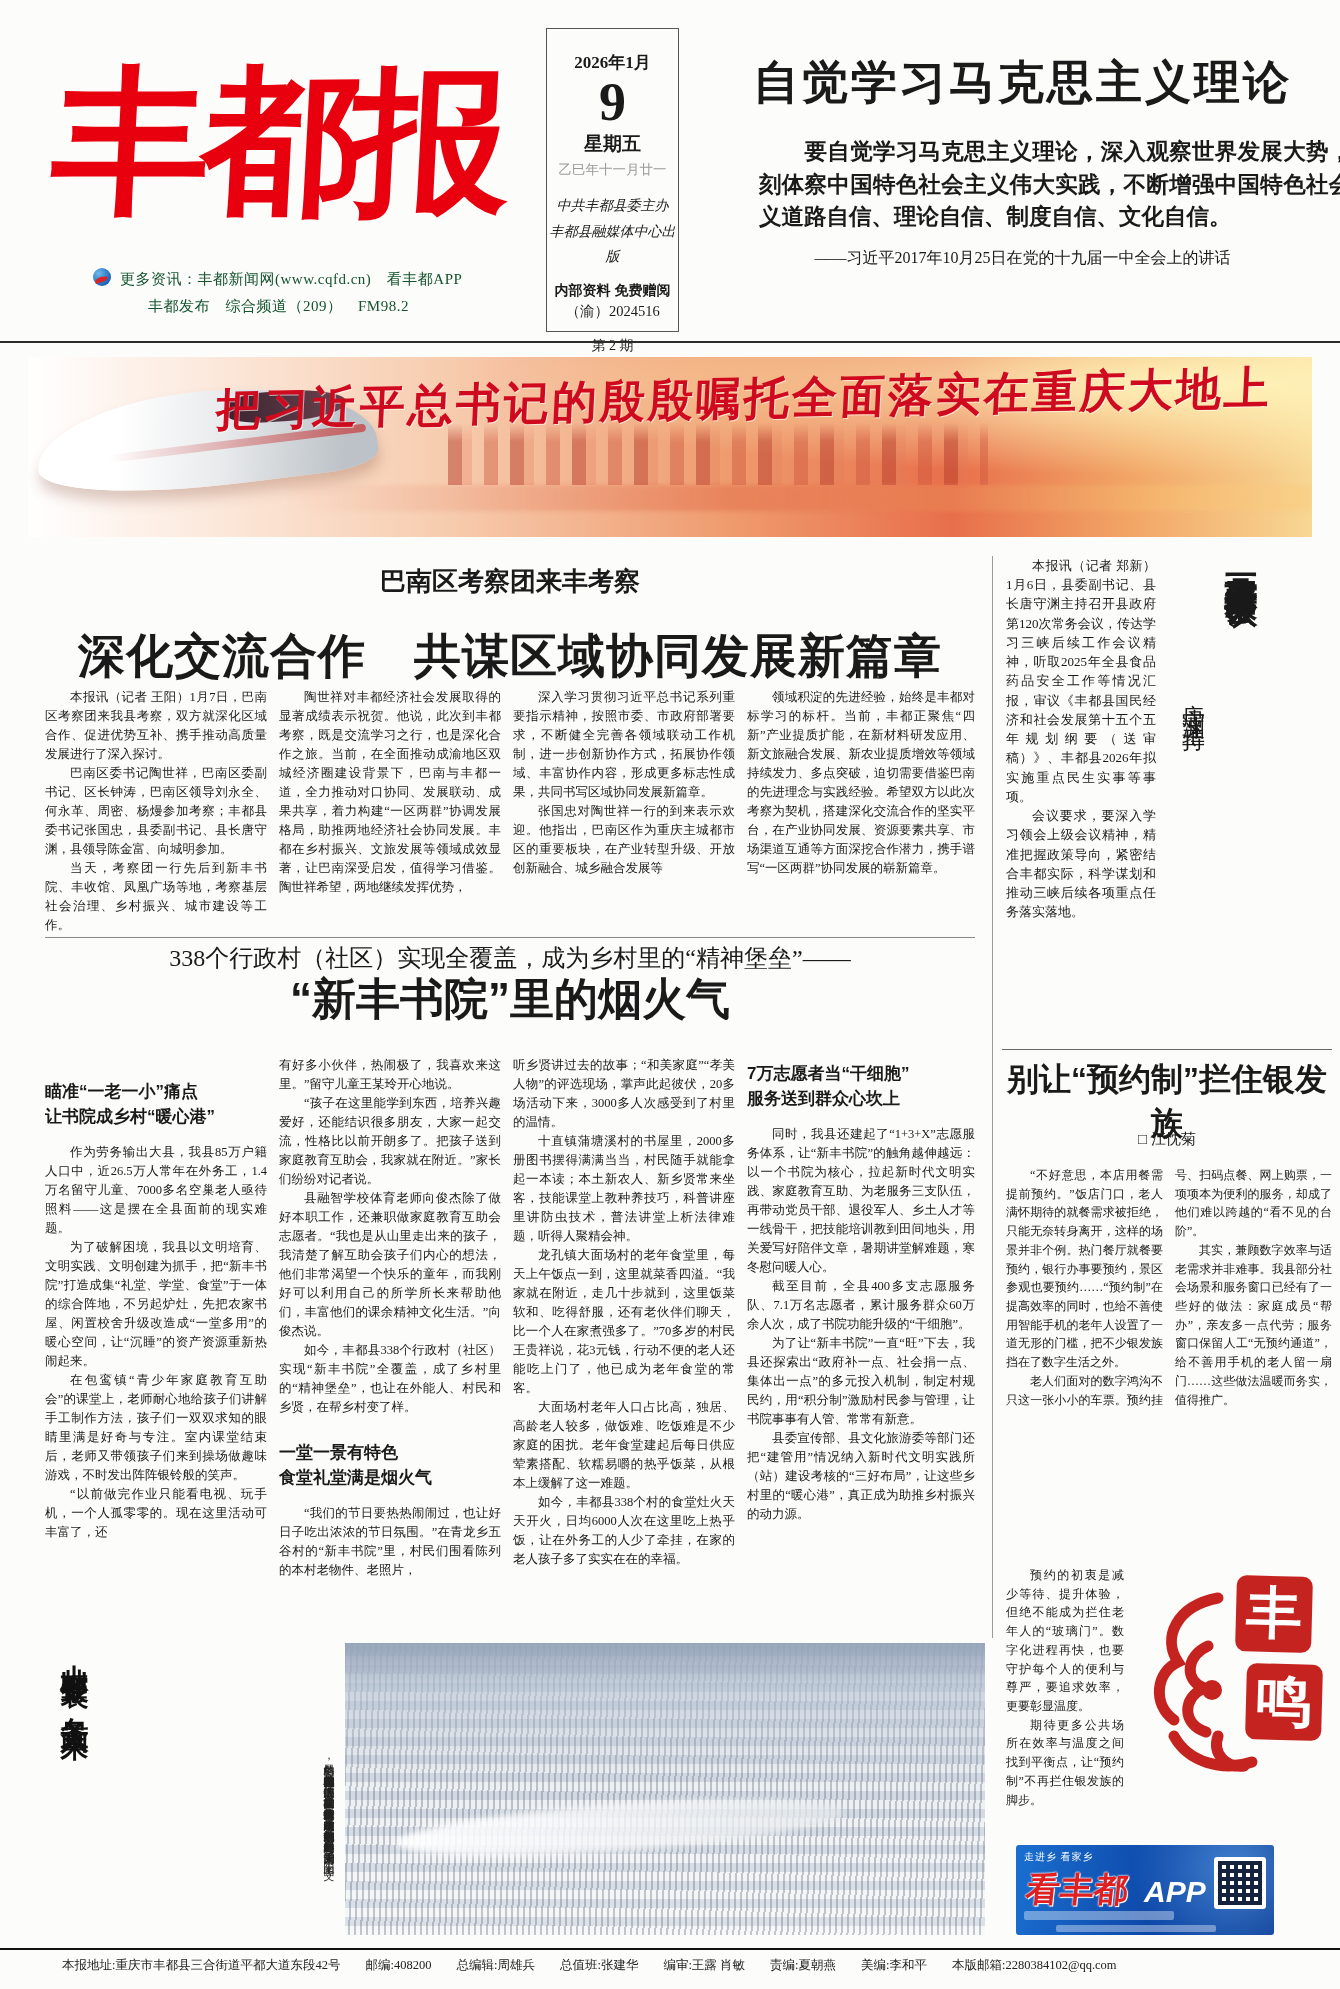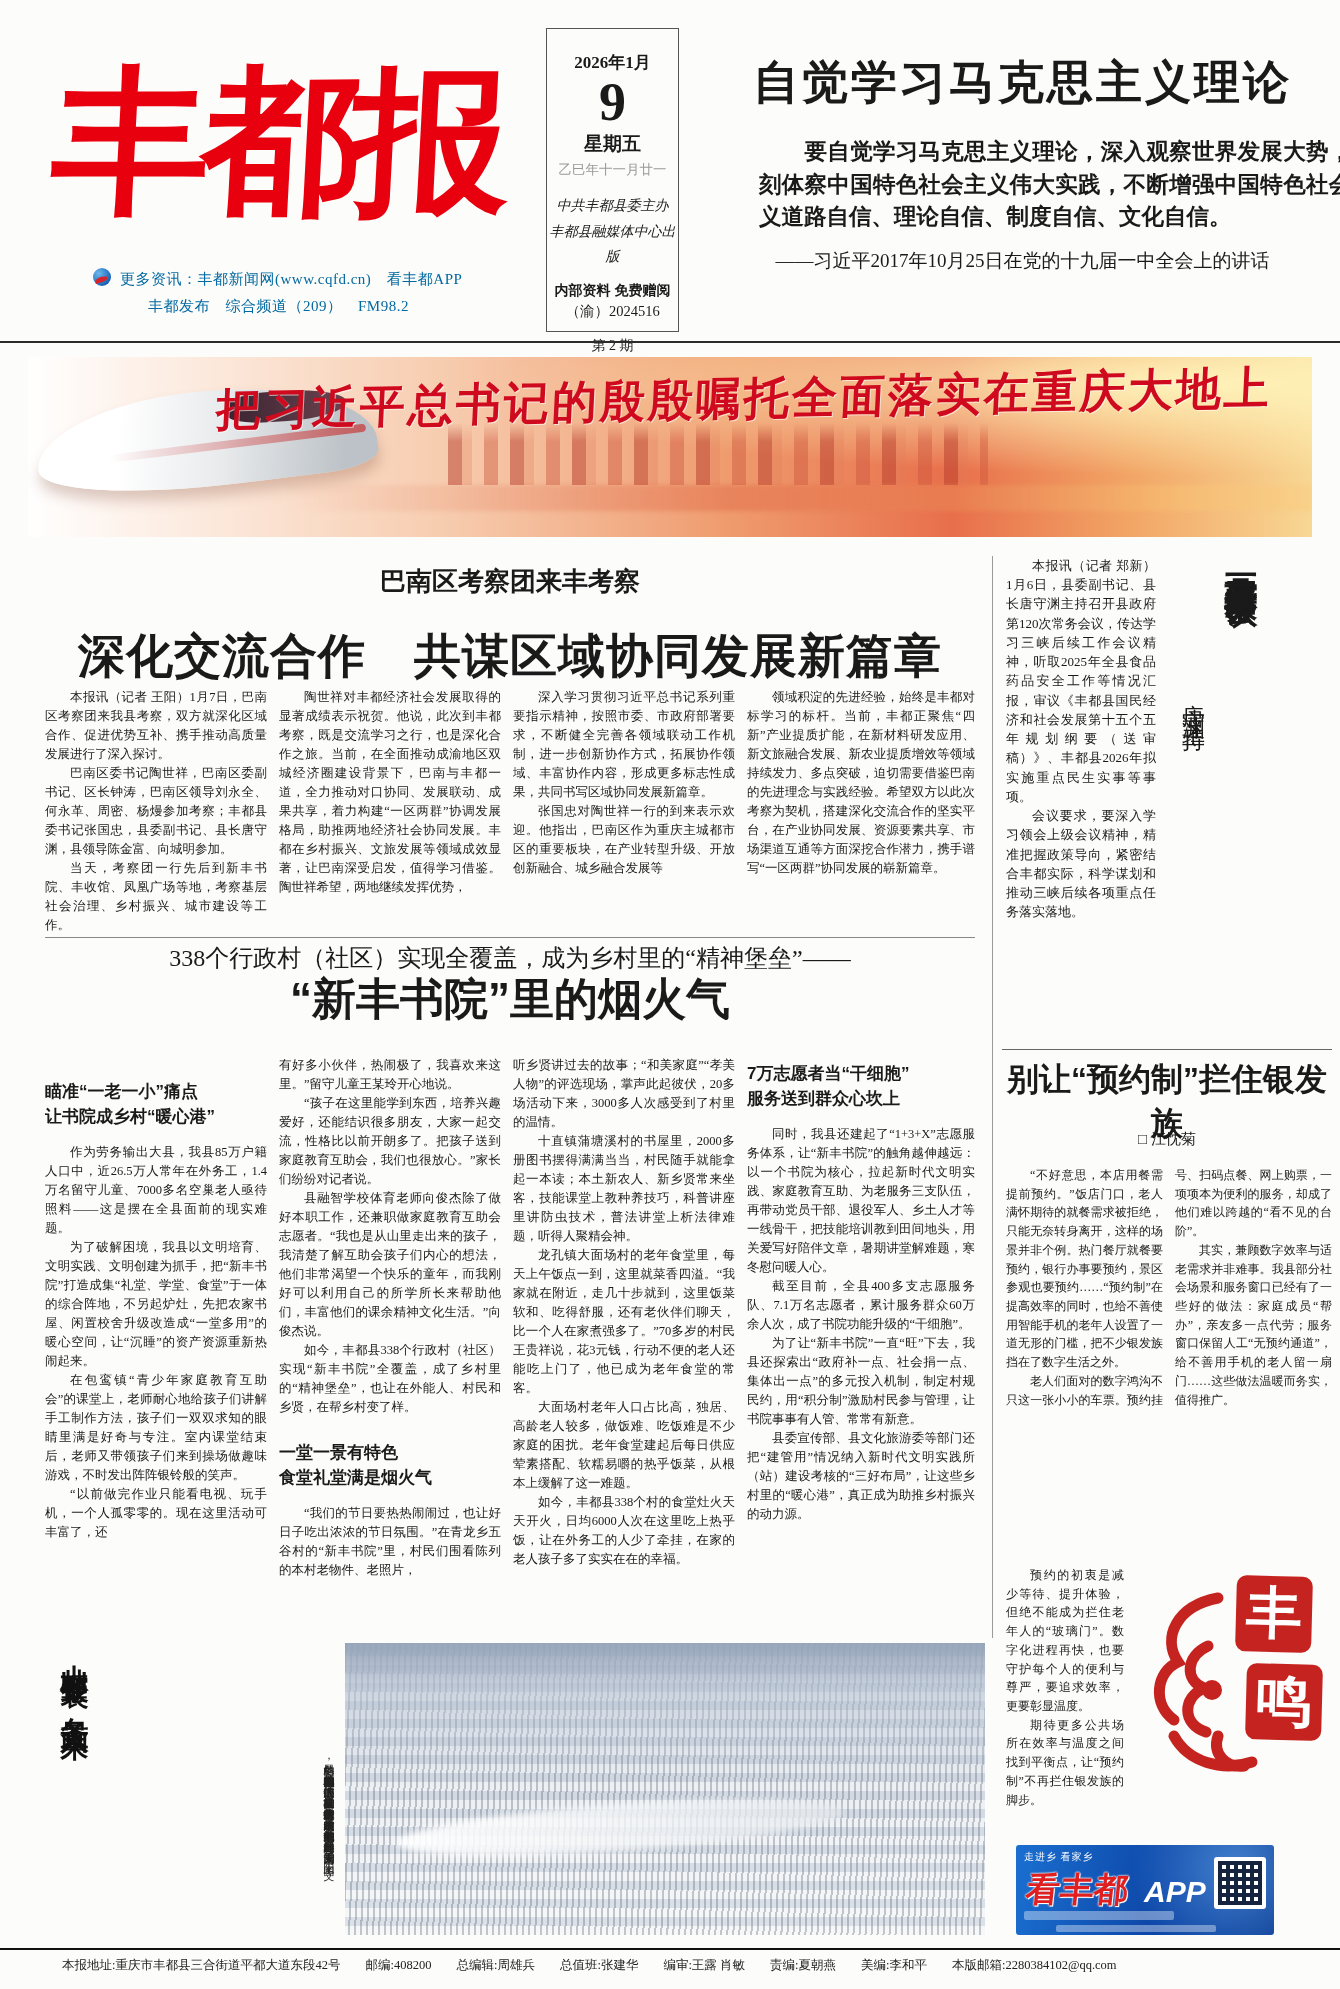--- a/index.html
+++ b/index.html
@@ -12,21 +12,21 @@
   .col{position:absolute;width:222px;font-size:12.5px;line-height:1.52;text-align:justify;overflow:hidden;}
   .sub{font-family:"Liberation Sans",sans-serif;font-weight:bold;font-size:17px;line-height:1.45;
        text-align:left;text-indent:0;margin:24px 0 14px;}
   .rule-h{position:absolute;background:#2b2b2b;}
   .rule-v{position:absolute;background:#9a9a9a;width:1px;}
 
   
   .masthead{left:52px;top:44px;width:470px;height:210px;font-size:158px;line-height:1.25;
             font-weight:bold;color:#e8000f;letter-spacing:-8px;transform:skewX(-3deg);
             font-family:"Liberation Serif",serif;}
-  .infoline{font-size:15px;color:#0369a1;letter-spacing:.5px;}
+  .infoline{font-size:15px;color:#14532d;letter-spacing:.5px;}
   .globe{left:93px;top:268px;width:18px;height:18px;border-radius:50%;
          background:radial-gradient(circle at 32% 30%,#6cb9ec,#1b63b5 72%);}
   .globe::after{content:"";position:absolute;left:2px;top:9px;width:13px;height:5px;
                 background:#d8232a;border-radius:50% 50% 50% 10%;transform:rotate(-18deg);}
 
   
   .datebox{left:546px;top:28px;width:133px;height:304px;border:1px solid #555;box-sizing:border-box;
            display:flex;flex-direction:column;align-items:center;text-align:center;padding-top:22px;}
   .db-month{font-size:17px;font-weight:bold;}
   .db-day{font-size:54px;font-weight:bold;line-height:1.05;}
@@ -34,21 +34,21 @@
   .db-lunar{font-size:13.5px;color:#999;margin-bottom:14px;}
   .db-org{font-size:14px;font-style:italic;line-height:1.85;}
   .db-note{font-size:14px;font-weight:bold;margin-top:12px;font-family:"Liberation Sans",sans-serif;}
   .db-lic{font-size:14.5px;margin-top:2px;}
   .db-issue{font-size:14px;margin-top:14px;line-height:1.6;}
 
   
   .toptitle{left:715px;top:52px;width:615px;text-align:center;font-size:46px;letter-spacing:3px;}
   .topbody{left:715px;top:136px;width:615px;font-size:22.5px;font-weight:bold;line-height:1.45;
            text-align:justify;margin-left:44px;}
-  .topattr{left:715px;top:248px;width:615px;text-align:center;font-size:19px;}
+  .topattr{left:715px;top:248px;width:615px;text-align:center;font-size:16px;}
 
   
   .banner{left:28px;top:357px;width:1284px;height:180px;overflow:hidden;
     background:
       radial-gradient(ellipse at 90% 15%, rgba(255,246,190,.95), rgba(255,246,190,0) 42%),
       linear-gradient(90deg,#ffffff 0%,#fdefe6 10%,#f7cdb0 32%,#ef9a6d 55%,#e86f4b 72%,#f2a666 86%,#f8d794 100%);}
   .skyline{position:absolute;left:420px;top:66px;width:540px;height:62px;opacity:.85;
     background:repeating-linear-gradient(90deg,
       rgba(183,62,45,.60) 0 14px, rgba(226,126,92,.35) 14px 24px,
       rgba(183,62,45,0) 24px 36px, rgba(203,84,60,.50) 36px 50px,
@@ -203,21 +203,21 @@
       <span style="display:block;">让书院成乡村“暖心港”</span>
     </div>
     <p>作为劳务输出大县，我县85万户籍人口中，近26.5万人常年在外务工，1.4万名留守儿童、7000多名空巢老人亟待照料——这是摆在全县面前的现实难题。</p>
     <p>为了破解困境，我县以文明培育、文明实践、文明创建为抓手，把“新丰书院”打造成集“礼堂、学堂、食堂”于一体的综合阵地，不另起炉灶，先把农家书屋、闲置校舍升级改造成“一堂多用”的暖心空间，让“沉睡”的资产资源重新热闹起来。</p>
     <p>在包鸾镇“青少年家庭教育互助会”的课堂上，老师耐心地给孩子们讲解手工制作方法，孩子们一双双求知的眼睛里满是好奇与专注。室内课堂结束后，老师又带领孩子们来到操场做趣味游戏，不时发出阵阵银铃般的笑声。</p>
     <p>“以前做完作业只能看电视、玩手机，一个人孤零零的。现在这里活动可丰富了，还</p>
   </div>
 
   <div class="col" style="left:279px;top:1056px;height:578px;">
     <p style="text-indent:0;">有好多小伙伴，热闹极了，我喜欢来这里。”留守儿童王某玲开心地说。</p>
-    <p>“孩子在这里能学到东西，培养兴趣爱好，还能结识很多朋友，大家一起交流，性格比以前开朗多了。把孩子送到家庭教育互助会，我们也很放心。”家长们纷纷对记者说。</p>
+    <p>“孩子在这里能学到东西，培养兴趣爱好，还能结识很多朋友，大家一起交流，性格比以前开朗多了。把孩子送到家庭教育互助会，我家就在附近。”家长们纷纷对记者说。</p>
     <p>县融智学校体育老师向俊杰除了做好本职工作，还兼职做家庭教育互助会志愿者。“我也是从山里走出来的孩子，我清楚了解互助会孩子们内心的想法，他们非常渴望一个快乐的童年，而我刚好可以利用自己的所学所长来帮助他们，丰富他们的课余精神文化生活。”向俊杰说。</p>
     <p>如今，丰都县338个行政村（社区）实现“新丰书院”全覆盖，成了乡村里的“精神堡垒”，也让在外能人、村民和乡贤，在帮乡村变了样。</p>
     <div class="sub">
       <span style="display:block;">一堂一景有特色</span>
       <span style="display:block;">食堂礼堂满是烟火气</span>
     </div>
     <p>“我们的节日要热热闹闹过，也让好日子吃出浓浓的节日氛围。”在青龙乡五谷村的“新丰书院”里，村民们围看陈列的本村老物件、老照片，</p>
   </div>
 
   <div class="col" style="left:513px;top:1056px;height:578px;">

